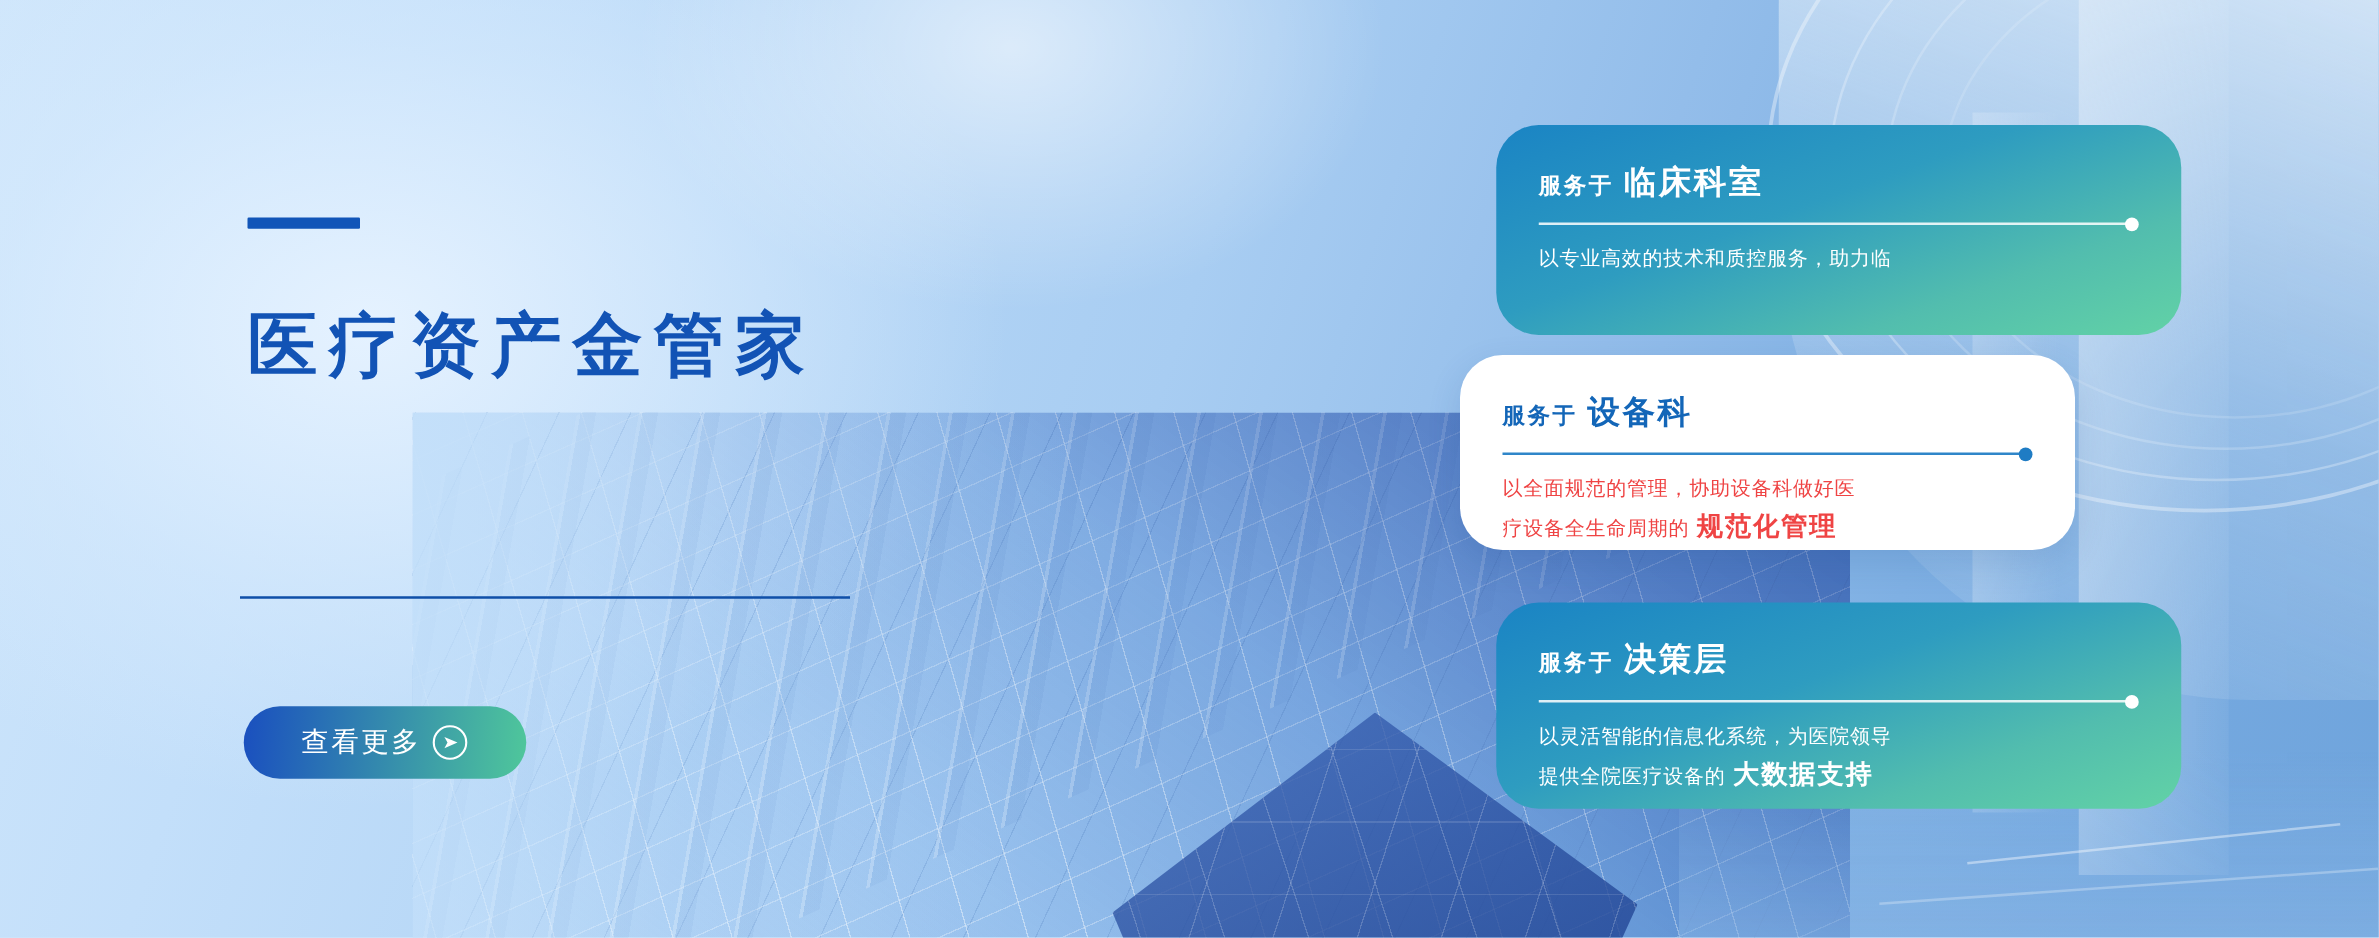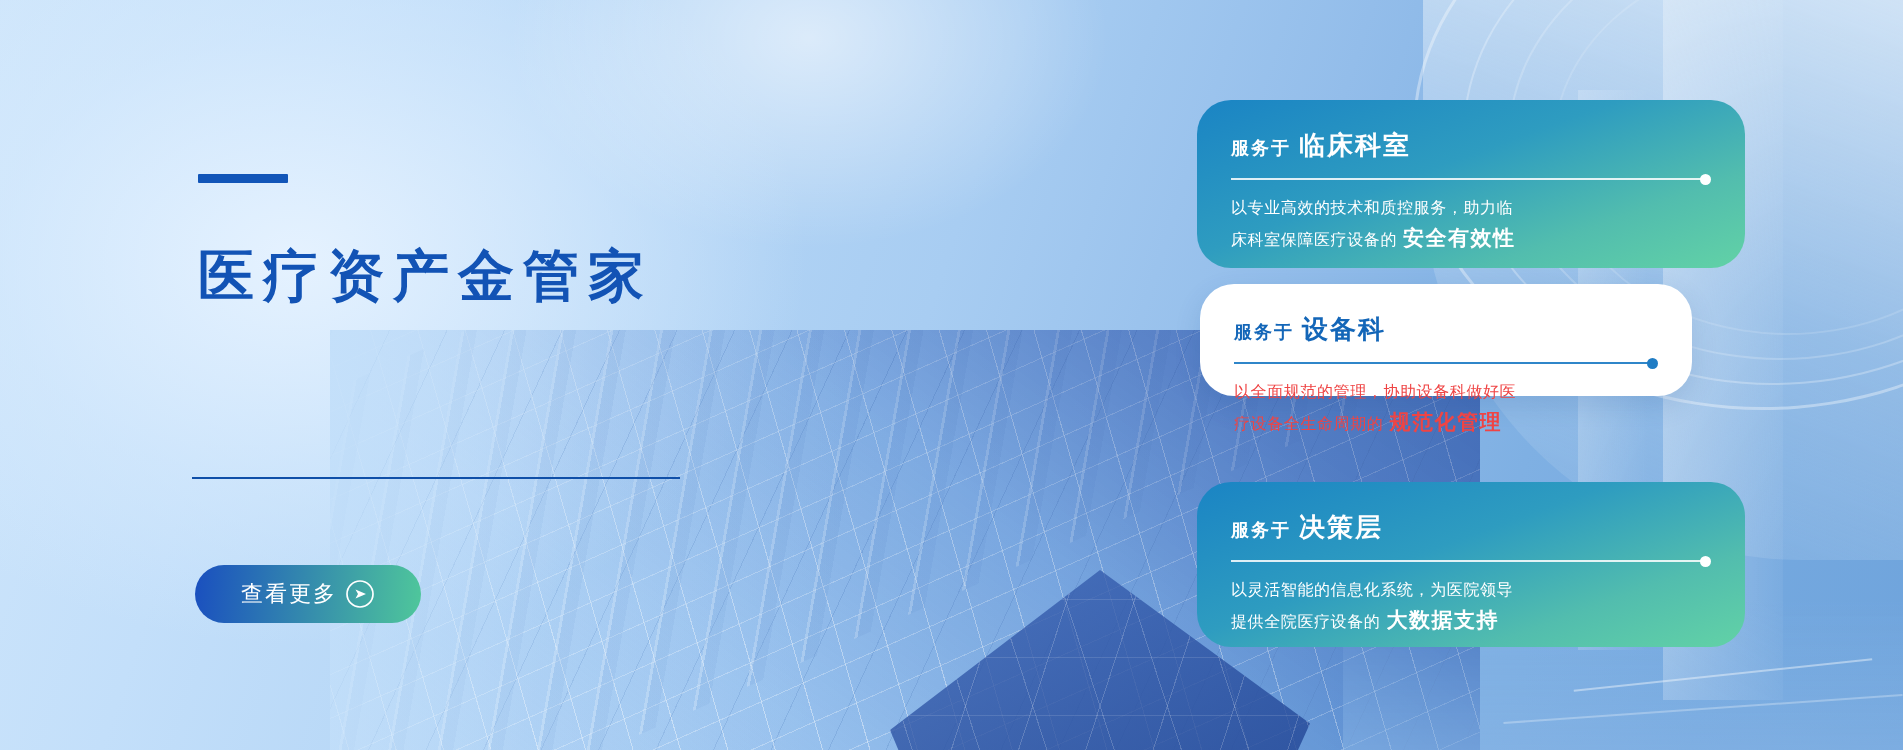--- a/index.html
+++ b/index.html
@@ -157,21 +157,21 @@
 
   .card {
     position:absolute;
     border-radius:34px;
     padding:28px 34px 24px 34px;
   }
   .card-gradient { background:linear-gradient(160deg,#1a84c4 0%,#2e9cc0 42%,#52bdae 74%,#62d2a6 100%); }
   .card-white { background:#ffffff; box-shadow:0 10px 26px rgba(30,80,150,.16); }
 
   .card1 { left:1197px; top:100px;  width:548px; height:168px; }
-  .card2 { left:1168px; top:284px;  width:492px; height:112px;margin-left:32px; }
+  .card2 { left:1168px; top:284px;  width:492px; height:156px; }
   .card3 { left:1197px; top:470px;  width:548px; height:165px;margin-top:12px; }
   
   .cards { left:0; right:auto; width:1903px; }
 
   .card-title { font-size:20px; letter-spacing:1px; white-space:nowrap; }
   .card-title .pre { font-weight:700; font-size:18px; letter-spacing:2px; }
   .card-title .key { font-weight:700; font-size:26px; letter-spacing:2px; margin-left:8px; }
 
   .card-sep { position:relative; margin:11px 0 12px 0; height:9px; }
   .card-sep .line { position:absolute; left:0; right:9px; top:4px; height:1.5px; }
@@ -248,23 +248,20 @@
     <div class="card card1 card-gradient on-grad" style="background: linear-gradient(160deg, rgb(26, 132, 196) 0%, rgb(46, 156, 192) 42%, rgb(82, 189, 174) 74%, rgb(98, 210, 166) 100%);">
       <div class="card-title">
         <span class="pre">服务于</span><span class="key">临床科室</span>
       </div>
       <div class="card-sep">
         <span class="line"></span>
         <span class="dot"></span>
       </div>
       <div class="card-desc">
         <div>以专业高效的技术和质控服务，助力临</div>
-        <div>
-          <span>床科室保障医疗设备的</span><span class="strong">安全有效性</span>
-        </div>
       </div>
     </div>
 
     <div class="card card2 card-white on-white" style="background: rgb(255, 255, 255);">
       <div class="card-title">
         <span class="pre">服务于</span><span class="key">设备科</span>
       </div>
       <div class="card-sep">
         <span class="line"></span>
         <span class="dot"></span>

